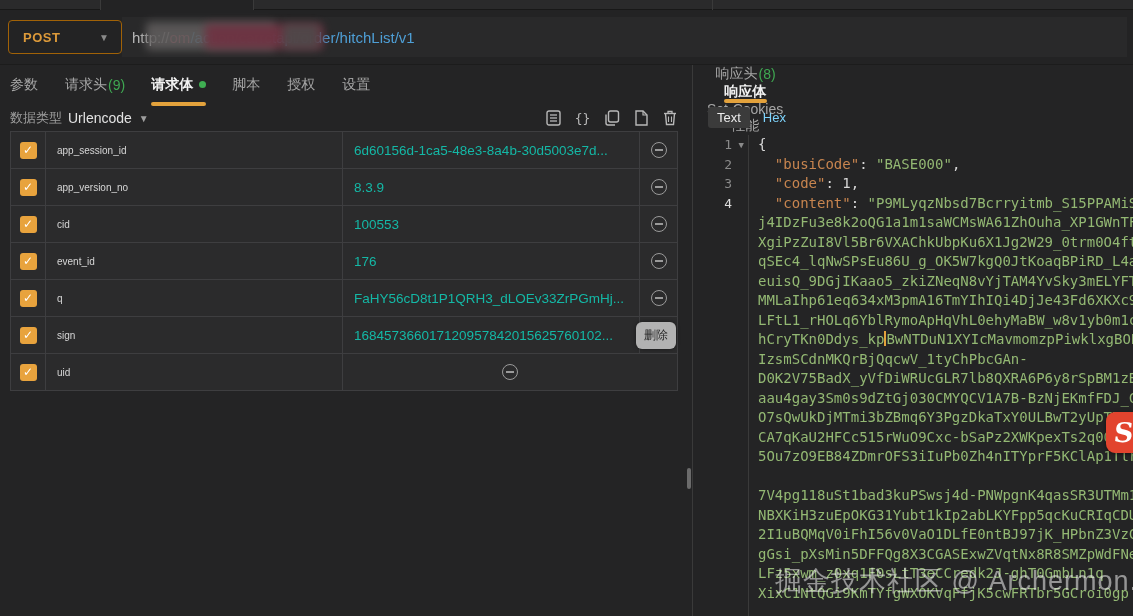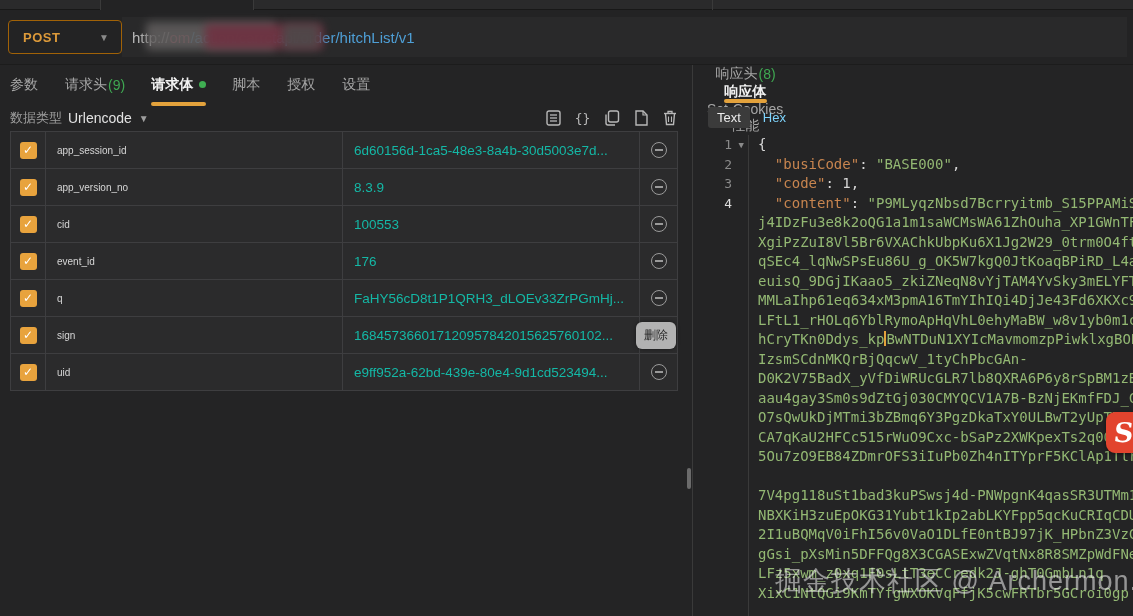--- a/index.html
+++ b/index.html
@@ -278,21 +278,20 @@
           <span class="minus-circle"></span>
         </div>
   <div class="del-btn">删除</div>
       </div>
 
   <div class="prow">
     <div class="cell-check">
           <span class="checkbox">✓</span>
         </div>
     <div class="cell-key">uid</div>
-    <div class="cell-val">e9ff952a-62bd-439e-80e4-9d1cd523494...</div>
     <div class="cell-minus">
           <span class="minus-circle"></span>
         </div>
   </div>
 
 </div>
 
   <div class="viewmodes" id="view-modes">
       <div class="vm-btn active">Text</div>
       <div class="vm-btn">Hex</div>

